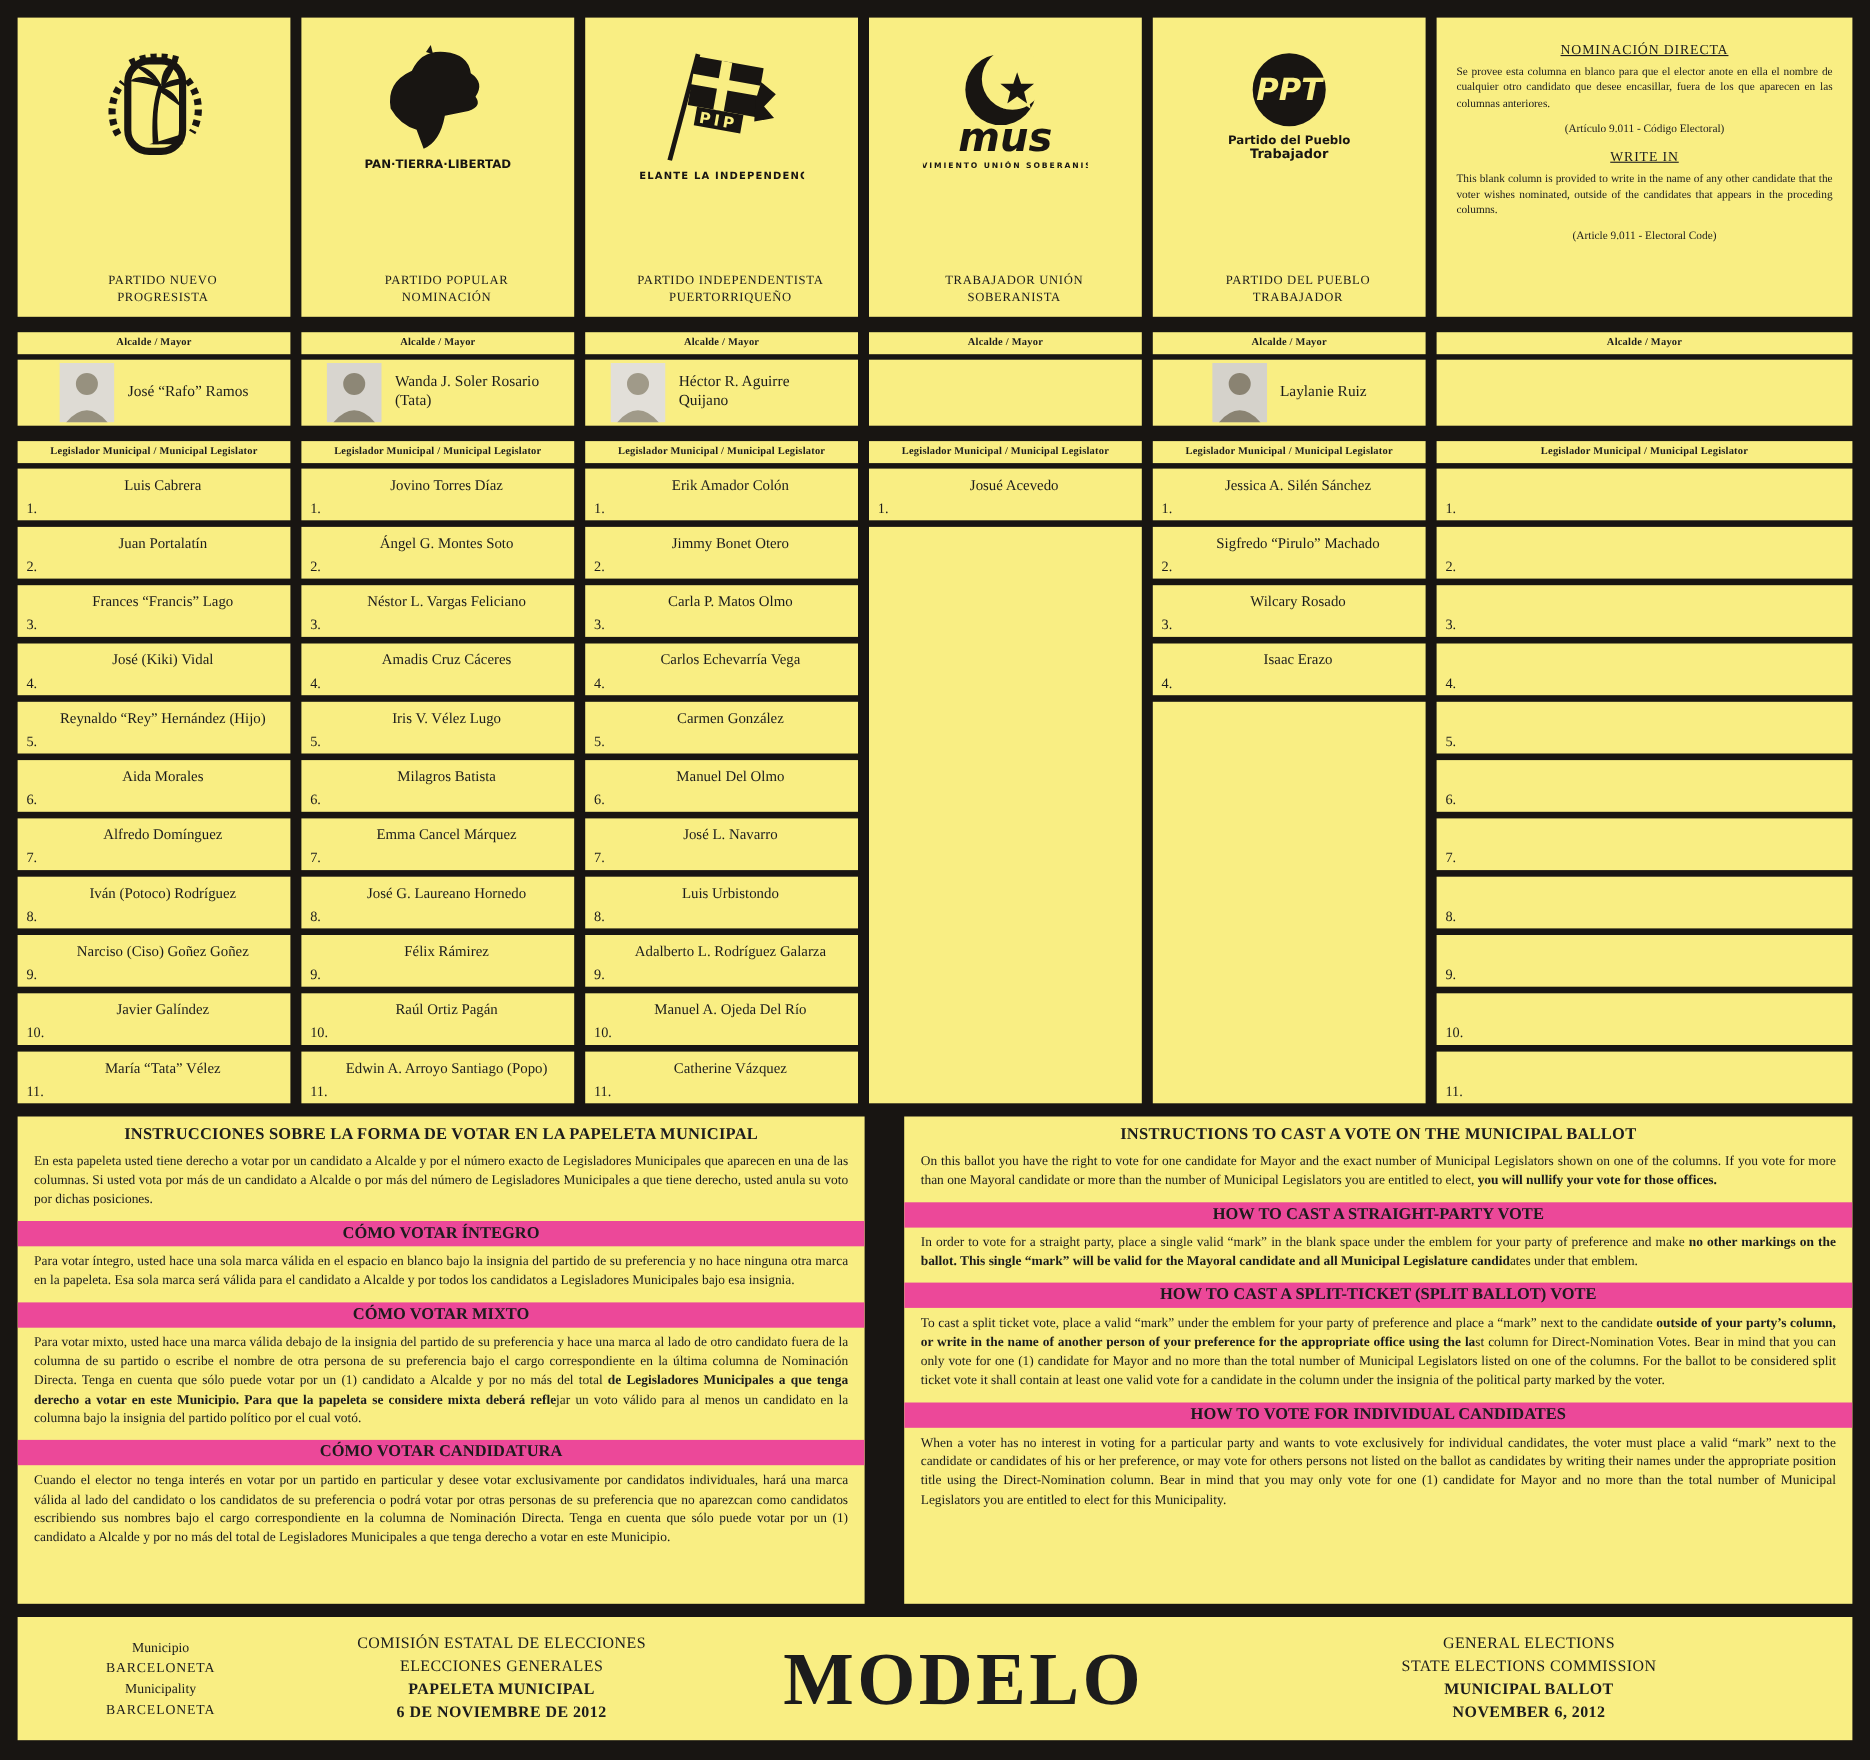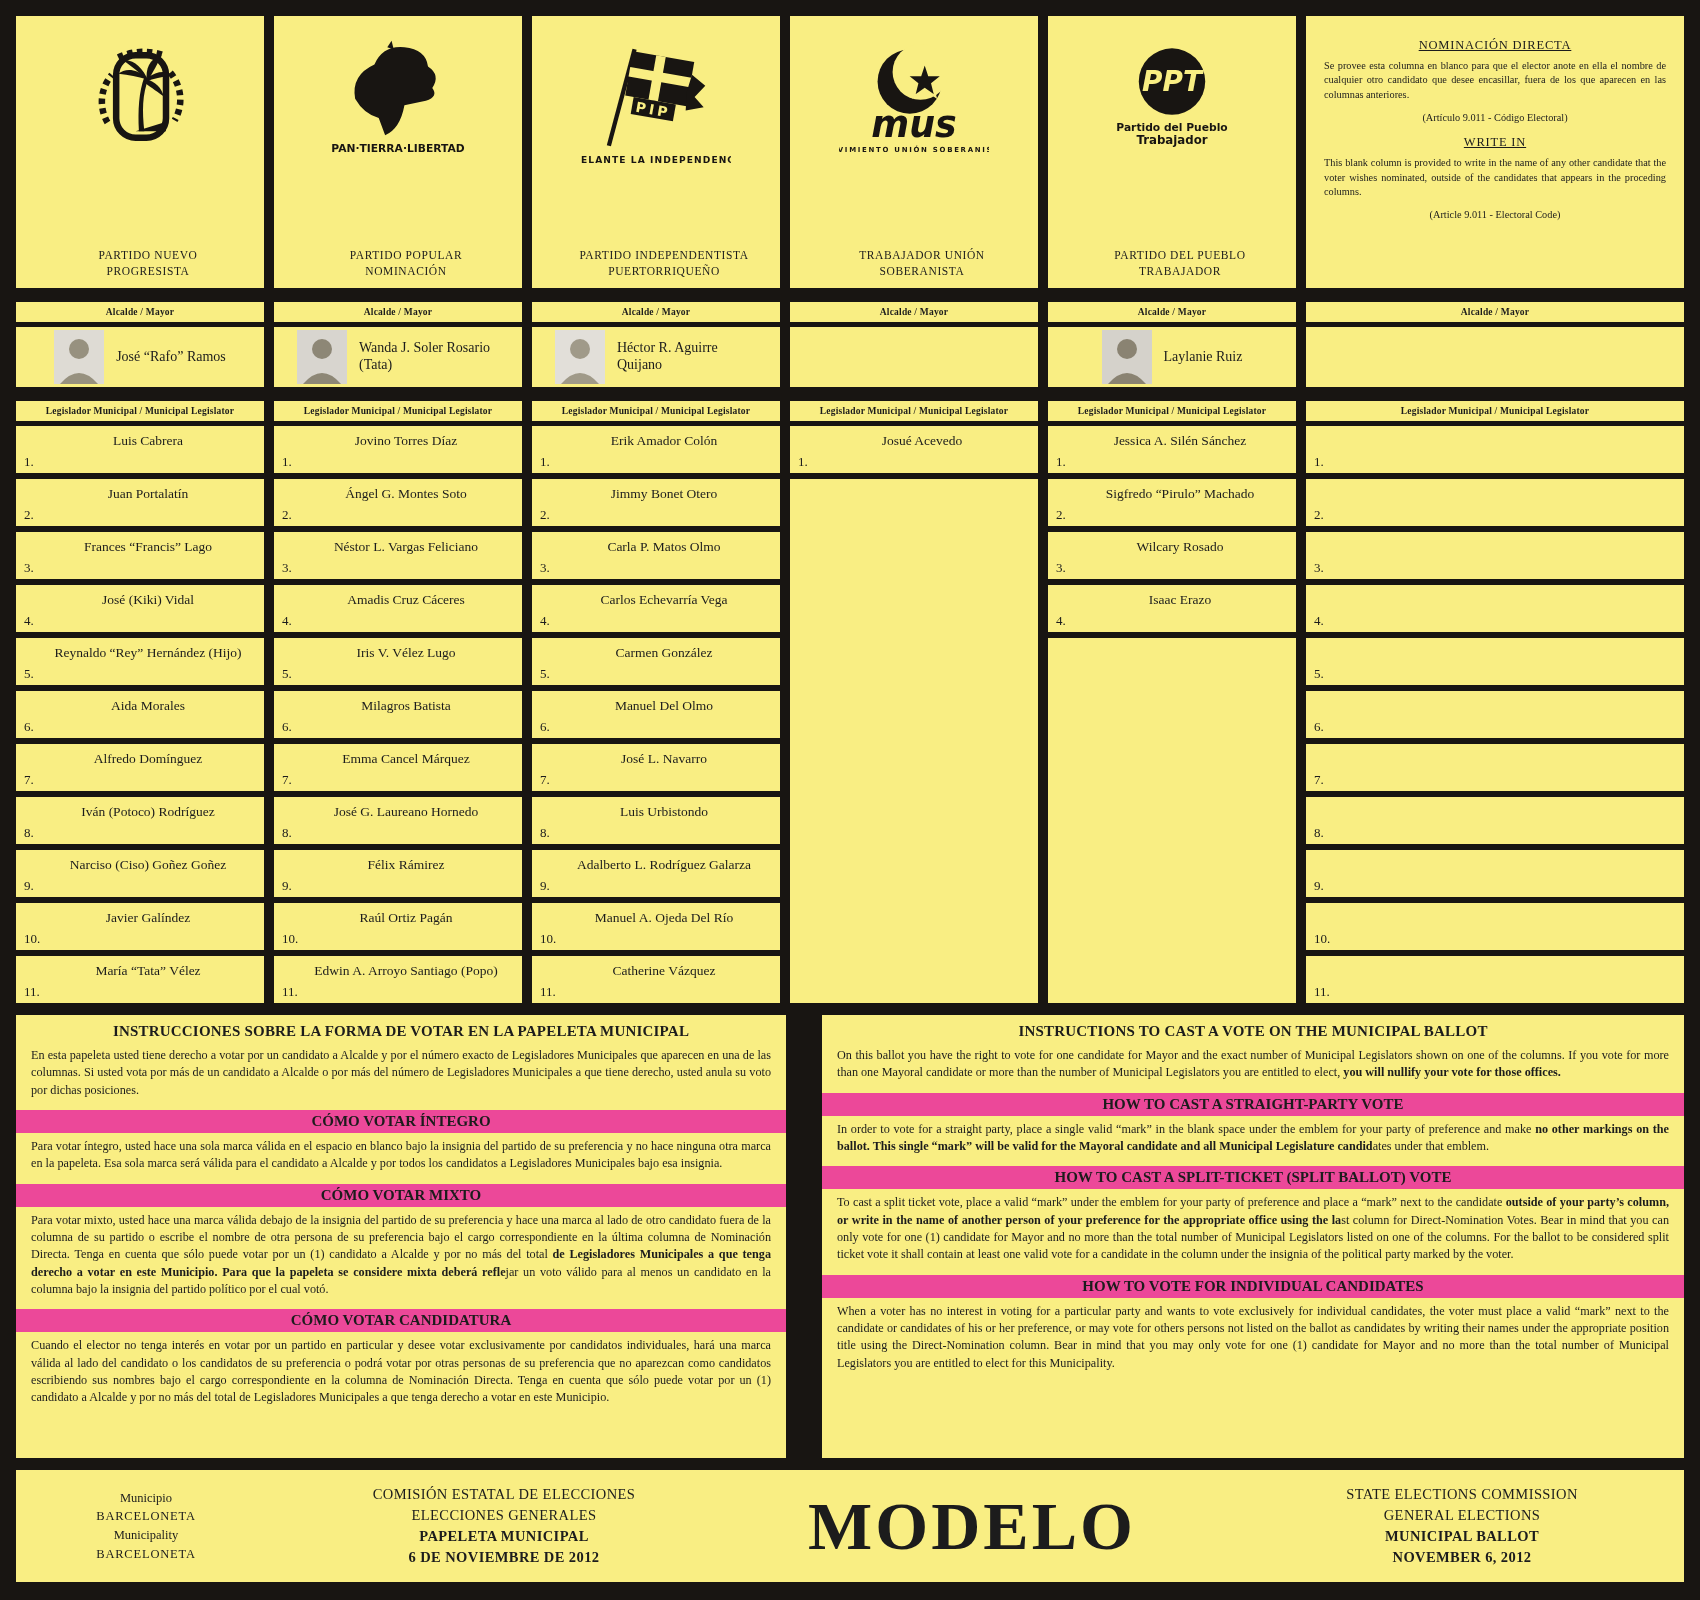--- a/index.html
+++ b/index.html
@@ -28,21 +28,21 @@
   .wi-title.en{margin-top:12px;}
   .wi-body{font-size:10.3px;line-height:1.4;text-align:justify;margin:0 0 10px 0;padding:0 4px;}
   .wi-ref{font-size:10.3px;margin-bottom:4px;}
   
   .instructions{display:grid;grid-template-columns:770px 1fr;column-gap:12px;margin-top:12px;height:443px;gap:36px;}
   .inst-panel{overflow:hidden;}
   .inst-title{text-align:center;font-weight:bold;font-size:15px;padding:8px 10px 2px;letter-spacing:.2px;}
   .inst-p{font-size:12.2px;line-height:1.42;text-align:justify;margin:0;padding:5px 15px 8px;}
   .inst-band{background:#ec4899;text-align:center;font-weight:bold;font-size:15px;padding:3px 0;margin-top:3px;}
   
-  .footer{margin-top:12px;height:112px;display:flex;align-items:center;box-sizing:border-box;padding:0 10px;gap:48px;}
+  .footer{margin-top:12px;height:112px;display:flex;align-items:center;box-sizing:border-box;padding:0 10px;}
   .muni{width:240px;text-align:center;font-size:12.5px;line-height:1.5;}
   .muni .val{letter-spacing:.8px;}
   .com{text-align:center;font-size:14.5px;line-height:1.45;letter-spacing:.4px;}
   .com-es{width:380px;}
   .com-en{flex:1 1 auto;}
   .com .b{font-weight:bold;}
   .modelo{width:460px;text-align:center;font-size:68px;font-weight:bold;letter-spacing:3px;}
   .cap{font-family:"DejaVu Sans", sans-serif;font-weight:bold;}
 </style>
 </head>
@@ -446,20 +446,20 @@
       <div class="val">BARCELONETA</div>
     </div>
     <div class="com com-es">
       <div>COMISIÓN ESTATAL DE ELECCIONES</div>
       <div>ELECCIONES GENERALES</div>
       <div class="b">PAPELETA MUNICIPAL</div>
       <div class="b">6 DE NOVIEMBRE DE 2012</div>
     </div>
     <div class="modelo">MODELO</div>
     <div class="com com-en">
+      <div>GENERAL ELECTIONS</div>
       <div>STATE ELECTIONS COMMISSION</div>
-      <div>GENERAL ELECTIONS</div>
       <div class="b">MUNICIPAL BALLOT</div>
       <div class="b">NOVEMBER 6, 2012</div>
     </div>
   </div>
 
 </div>
 
 </body></html>

